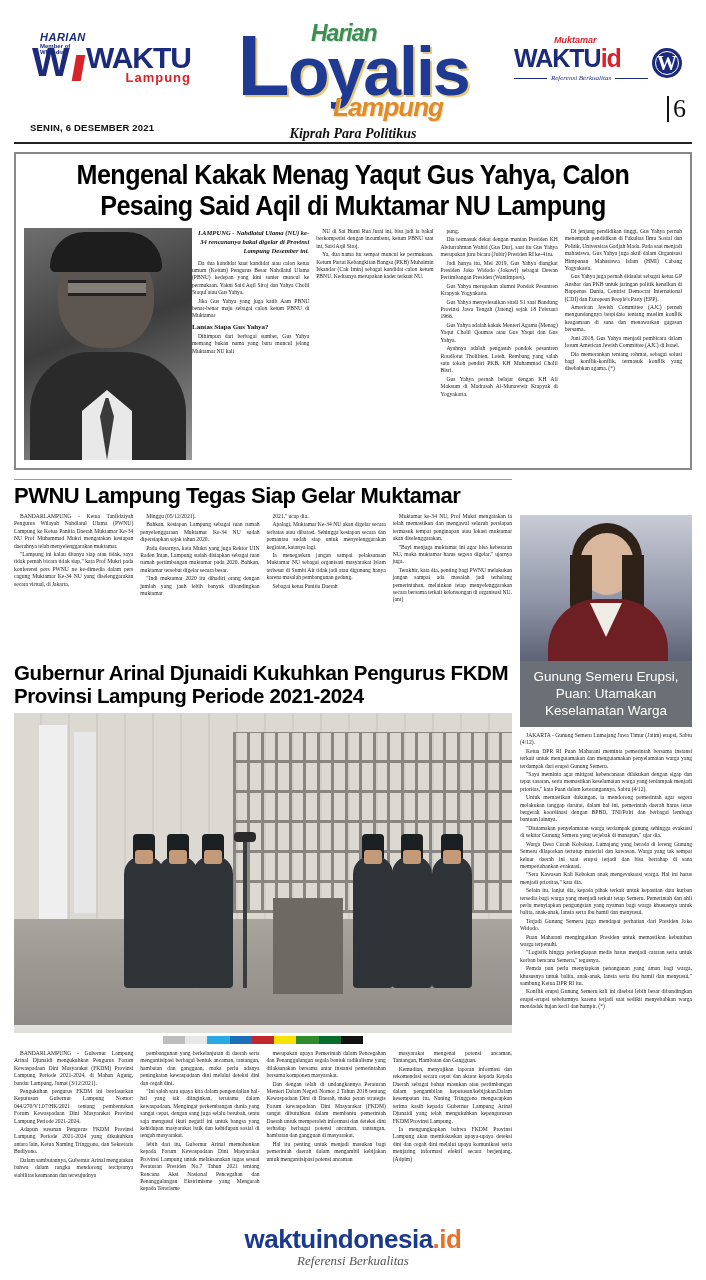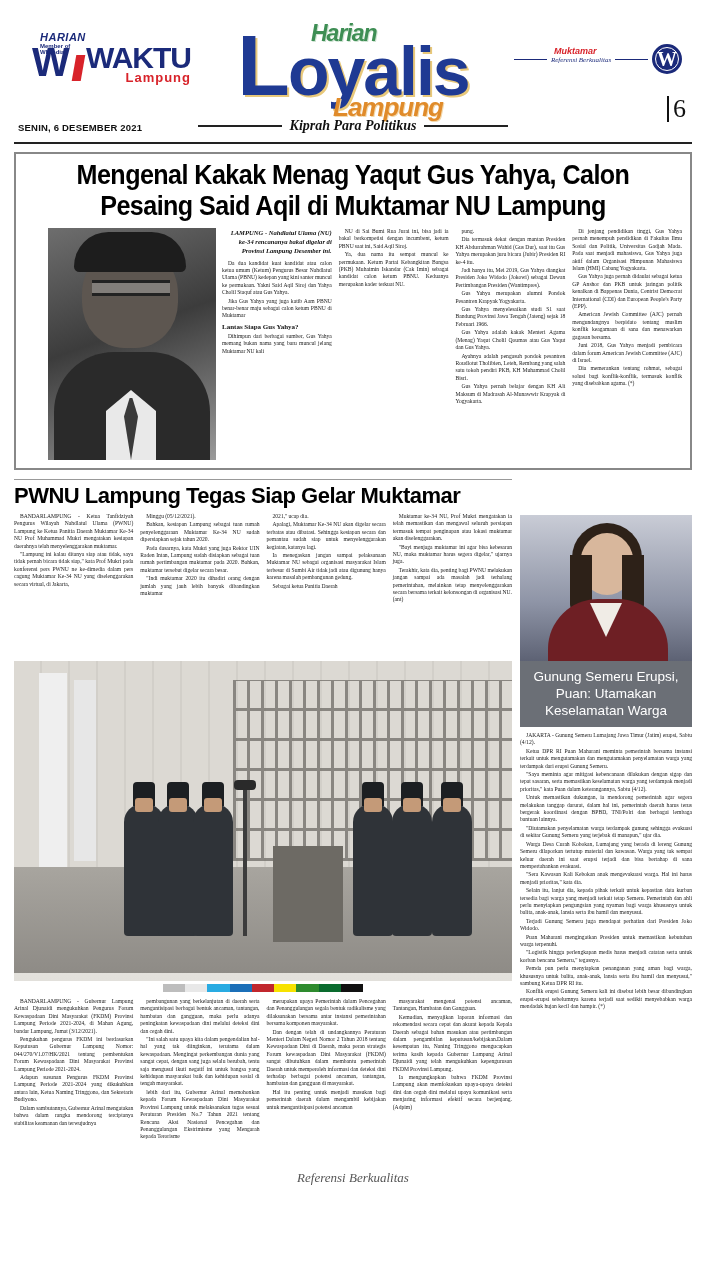--- a/index.html
+++ b/index.html
@@ -87,48 +87,48 @@
   }
   .lr-circle {
     width: 30px; height: 30px; border-radius: 50%; background:#1b2a7a; color:#fff;
     font-family: "Liberation Serif", serif; font-weight: bold; font-size: 20px;
     display:flex; align-items:center; justify-content:center;
     border: 2px solid #1b2a7a; outline: 1px solid #fff; outline-offset: -4px;
   }
 
   .datebar { position: relative; height: 26px; border-bottom: 2px solid #222; }
   .date-text {
-    position:absolute; left: 4px; top: 4px;
+    position:absolute; left: 16px; top: 4px;
     font-family: "Liberation Sans", sans-serif; font-weight: bold; font-size: 9.5px;
     color: #111; letter-spacing: 0.2px;
   }
   .tagline-wrap {
     position:absolute; left: 50%; transform: translateX(-50%); top: 0px;
-    display:flex; align-items:center; gap:8px; width: 310px;
+    display:flex; align-items:center; gap:8px; width: 310px; flex-direction: column;
   }
   .tl-line { height: 2px; background:#222; flex:1; }
   .tagline {
     font-family: "Liberation Serif", serif; font-style: italic; font-weight: bold;
     font-size: 14px; color:#111; white-space: nowrap;
   }
   .pagenum {
     position:absolute; right: 6px; top: -22px;
     font-family: "Liberation Serif", serif; font-size: 26px; color:#111;
     border-left: 2px solid #111; padding-left: 4px; line-height: 26px;
   }
 
   
   .art1 { border: 2px solid #888; margin-top: 8px; padding: 6px 8px 8px; position: relative; }
   .hl1 {
     font-family: "Liberation Sans", sans-serif; font-weight: bold;
     font-size: 27px; line-height: 31px; text-align: center; color:#000;
     letter-spacing: -0.6px;
     transform: scaleX(0.93); transform-origin: center;
   }
-  .art1-body { display: flex; gap: 6px; margin-top: 6px; height: 232px; margin-left: 24px; }
+  .art1-body { display: flex; margin-top: 6px; height: 232px; }
   .photo1 {
     width: 168px; flex: none; position: relative; overflow: hidden;
     background: linear-gradient(160deg,#6e6e6e 0%,#3c3c3c 45%,#9a9a9a 100%);
   }
   .photo1 .head {
     position:absolute; left: 34px; top: 16px; width: 96px; height: 104px;
     border-radius: 48% 48% 44% 44%; background:#5d5650;
   }
   .photo1 .cap-hat {
     position:absolute; left: 26px; top: 4px; width: 112px; height: 40px;
@@ -270,20 +270,21 @@
     <div class="logo-center">
       <div class="lc-harian">Harian</div>
       <div class="lc-main"><span class="cap">L</span><span>oyalis</span></div>
       <div class="lc-lampung">Lampung</div>
     </div>
 
     <div class="logo-right">
       <div class="lr-row">
         <div class="lr-wrap" style="flex:1">
           <div class="lr-indonesia">Muktamar</div>
+          <div class="lr-waktu"><span>WAKTU</span><span class="lr-id">id</span></div>
           <div class="lr-sub">
             <div class="lr-line"></div>
             <div class="lr-tag">Referensi Berkualitas</div>
             <div class="lr-line"></div>
           </div>
         </div>
         <div class="lr-circle">W</div>
       </div>
     </div>
   </div>
@@ -365,20 +366,21 @@
           <p class="bt">Sebagai ketua Panitia Daerah</p>
         </div>
         <div class="col">
           <p class="bt">Muktamar ke-34 NU, Prof Mukri mengatakan ia telah memastikan dan mengawal seluruh persiapan termasuk tempat penginapan atau lokasi muktamar akan diselenggarakan.</p>
           <p class="bt">"Bayi menjaga muktamar ini agar bisa kebesaran NU, maka muktamar harus segera digelar," ujarnya juga.</p>
           <p class="bt">Terakhir, kata dia, penting bagi PWNU melakukan jangan sampai ada masalah jadi terhalang pemerintahan, melainkan tetap menyelenggarakan secara bersama terkait kelonsongan di organisasi NU. (ant)</p>
         </div>
       </div>
 
       <div class="art3">
+        <div class="hl3">Gubernur Arinal Djunaidi Kukuhkan Pengurus FKDM Provinsi Lampung Periode 2021-2024</div>
         <div class="photo3">
           <div class="p3-wall"></div>
           <div class="p3-fence"></div>
           <div class="p3-floor"></div>
           <div class="p3-flag"></div>
           <div class="p3-flag2"></div>
           <div class="p3-person" style="left:22%"></div>
           <div class="p3-person" style="left:29%"></div>
           <div class="p3-person" style="left:36%"></div>
           <div class="p3-mic"></div>
@@ -446,16 +448,17 @@
         <p class="bt-r">Terjadi Gunung Semeru juga mendapat perhatian dari Presiden Joko Widodo.</p>
         <p class="bt-r">Puan Maharani mengingatkan Presiden untuk memastikan kebutuhan warga terpenuhi.</p>
         <p class="bt-r">"Logistik hingga perlengkapan medis harus menjadi catatan serta untuk korban bencana Semeru," tegasnya.</p>
         <p class="bt-r">Pemda pun perlu menyiapkan penanganan yang aman bagi warga, khususnya untuk balita, anak-anak, lansia serta ibu hamil dan menyusui," sambung Ketua DPR RI itu.</p>
         <p class="bt-r">Konflik erupsi Gunung Semeru kali ini disebut lebih besar dibandingkan erupsi-erupsi sebelumnya karena terjadi saat sedikit menyebabkan warga mendadak hujan kecil dan hampir. (*)</p>
       </div>
     </div>
   </div>
 
   <div class="footer">
+    <div class="f-main"><span>waktuindonesia</span><span class="dotid">.id</span></div>
     <div class="f-sub">Referensi Berkualitas</div>
   </div>
 
 </div>
 
 </body></html>

